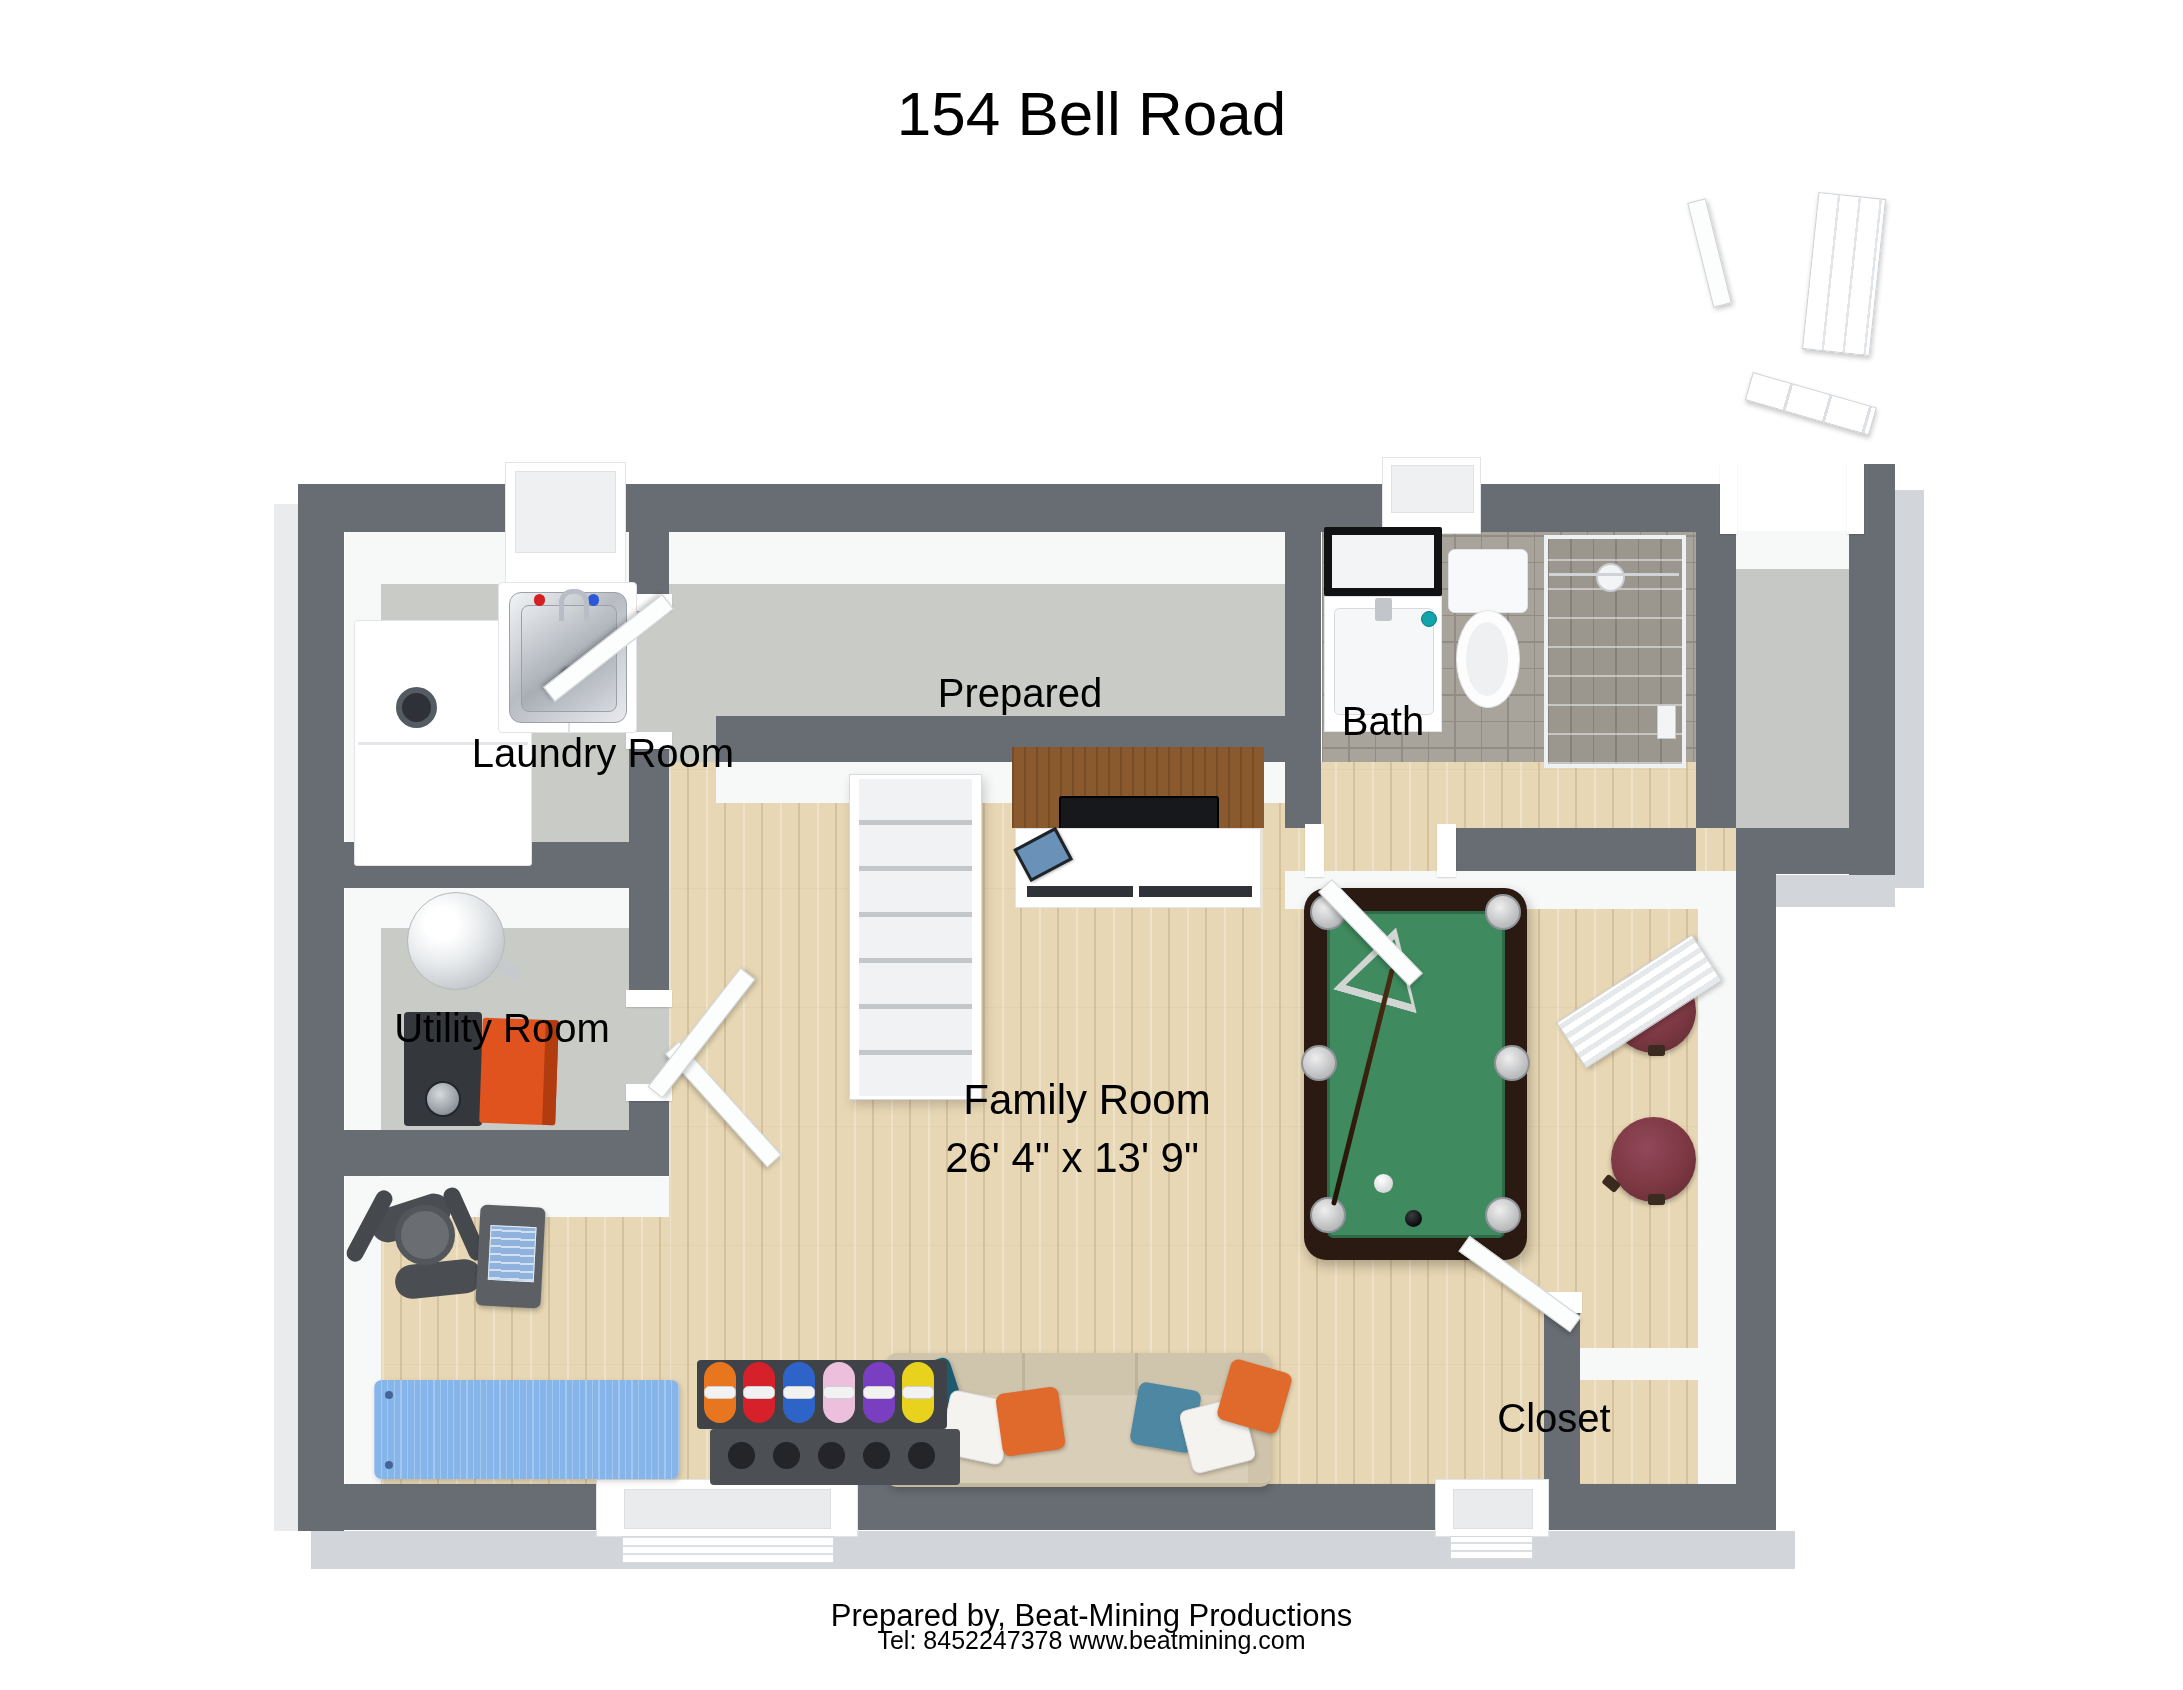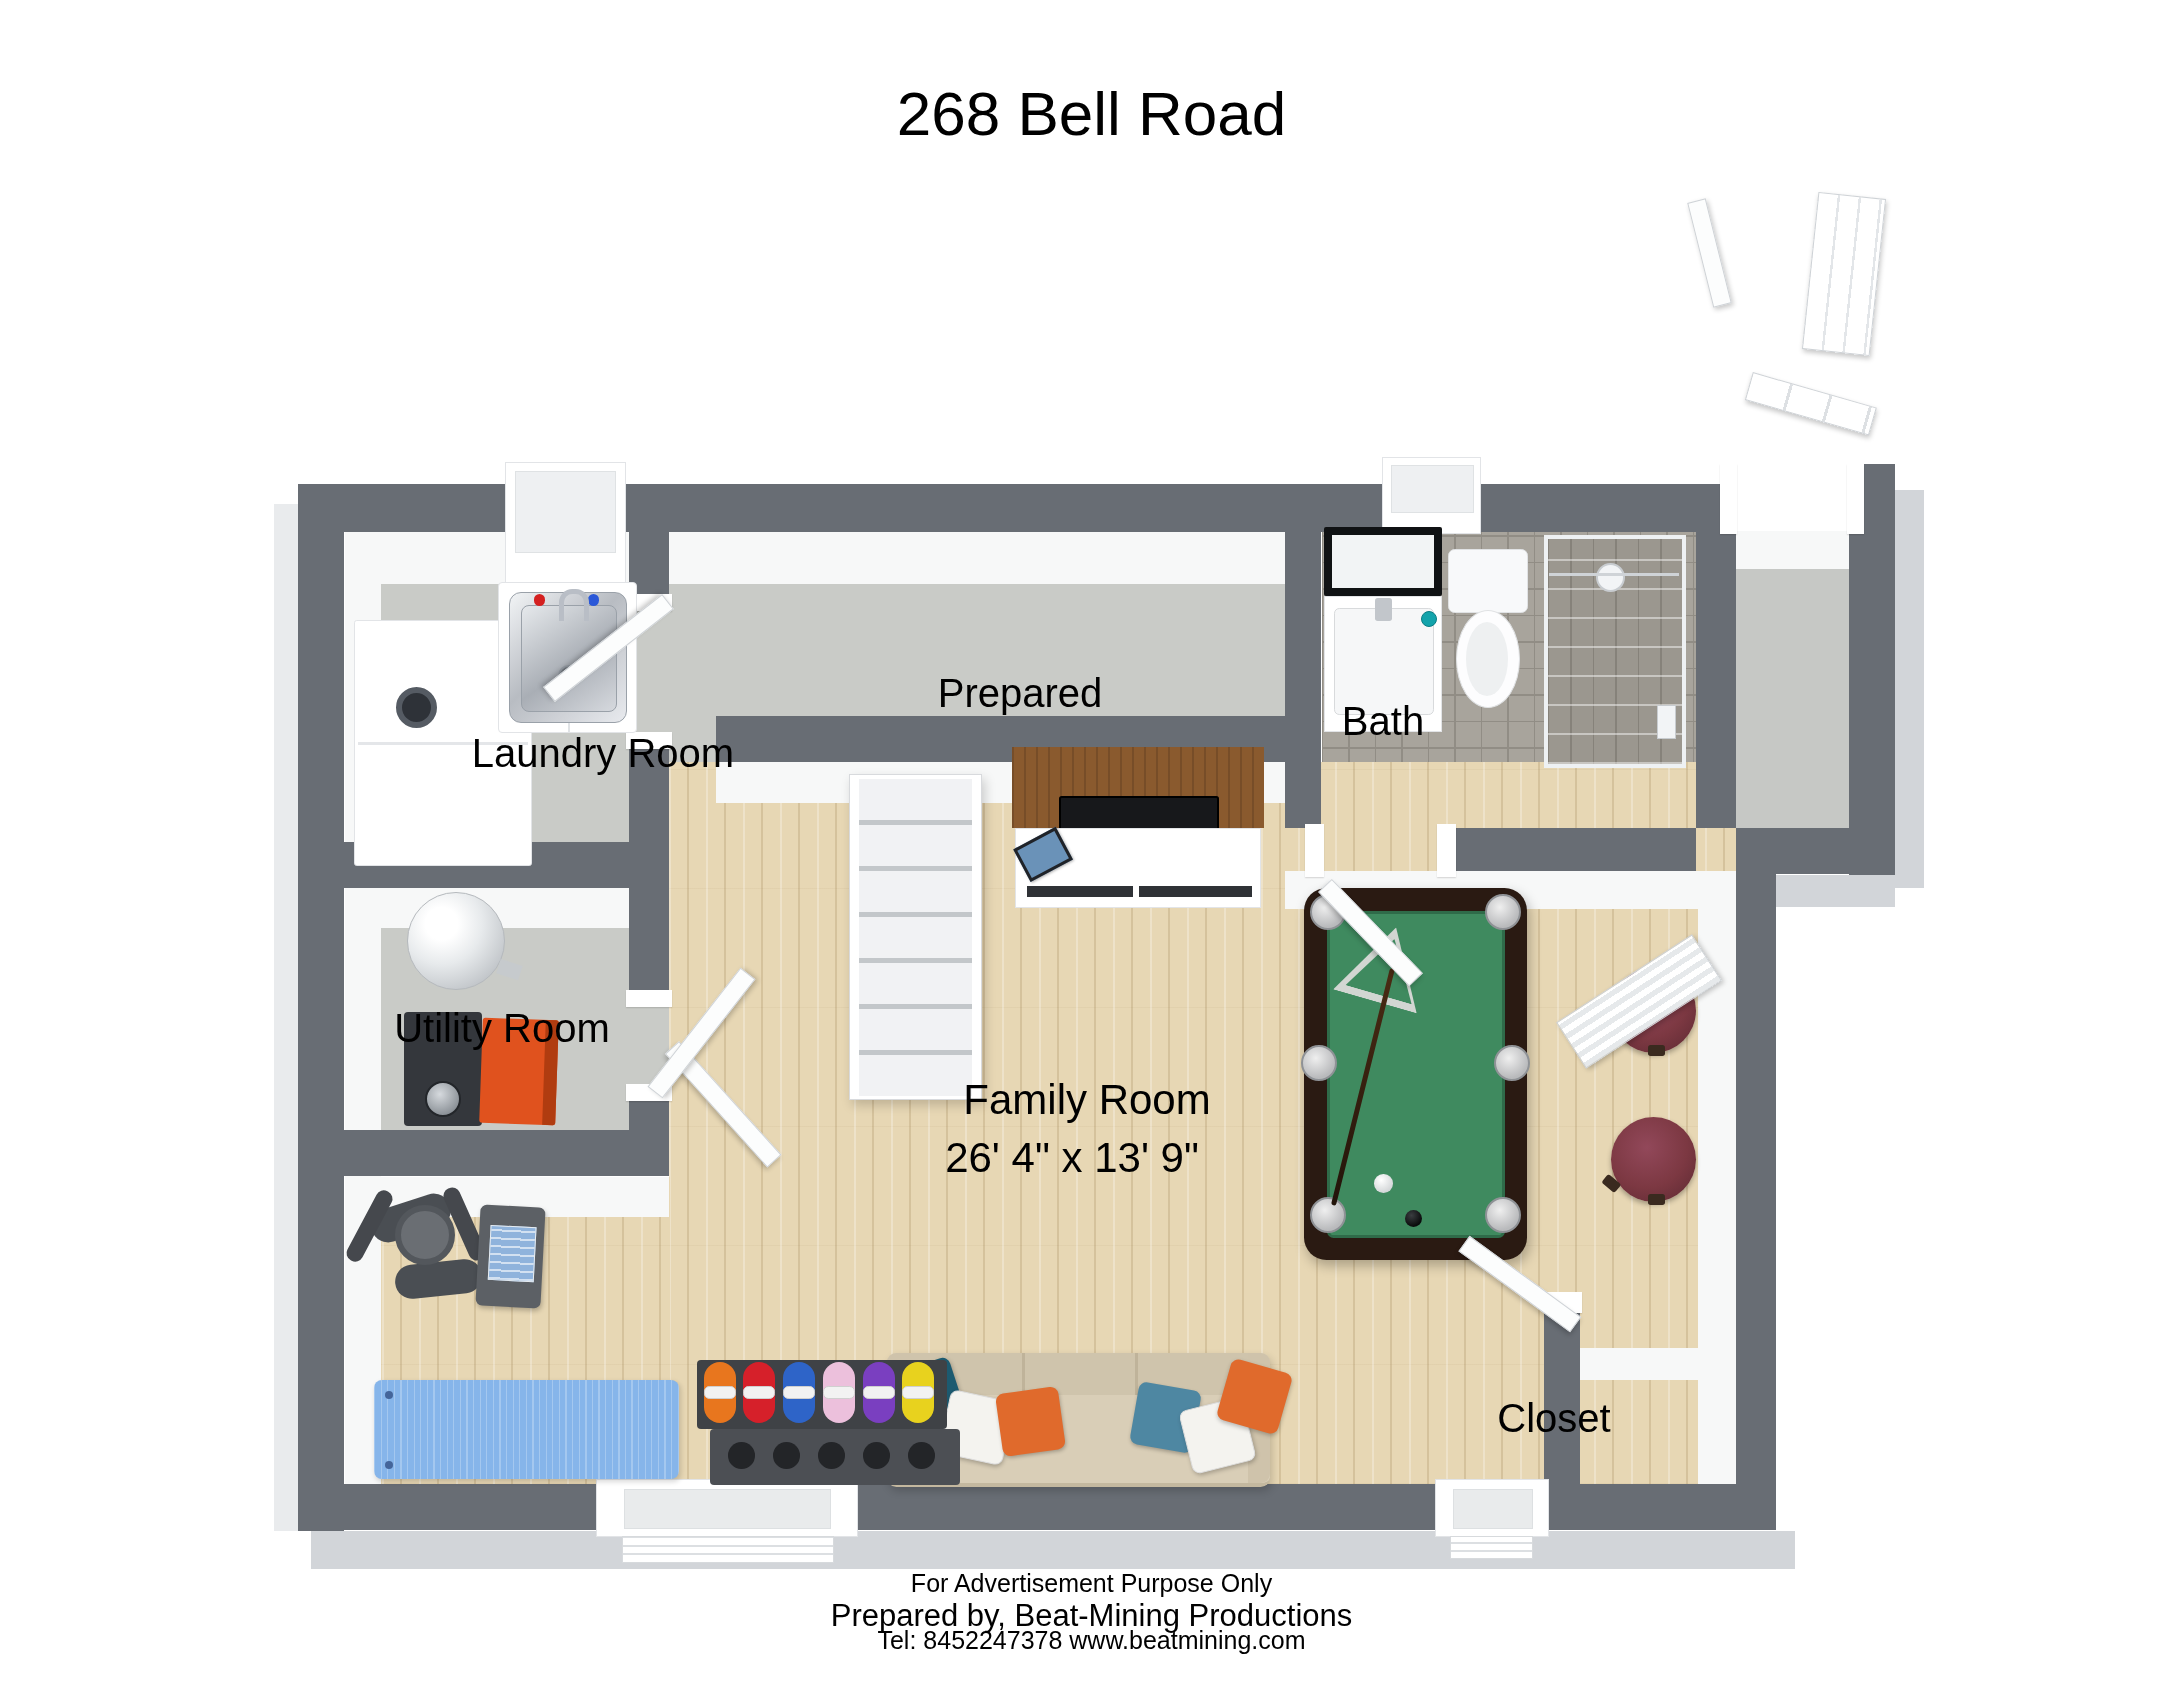--- a/index.html
+++ b/index.html
@@ -34,21 +34,21 @@
          background:radial-gradient(circle at 42% 36%, #92485a, #7c3842 55%, #5e2a33 95%);
          box-shadow:0 2.7px 5.3px rgba(0,0,0,.3);}
   .legnub{position:absolute;width:17px;height:10.6px;background:#3a2a1f;border-radius:2.7px;}
   .tread{height:41px;background:#f1f2f4;border-bottom:5.3px solid #c3c7ca;}
 </style>
 </head>
 <body>
 
 <div id="canvas">
 
-  <div class="headtxt" style="top:78px;font-size:62px;">268 Bell Road</div>
+  <div class="headtxt" style="top:78px;font-size:62px;">154 Bell Road</div>
 
   <div class="base" style="left:311px;top:1531px;width:1484px;height:38px;"></div>
   <div class="base" style="left:1895px;top:490px;width:29px;height:398px;"></div>
   <div class="base" style="left:1756px;top:875px;width:139px;height:32px;"></div>
   <div class="base" style="left:274px;top:504px;width:24px;height:1027px;background:#e9ebed;"></div>
 
   <div class="floor-hard" style="left:345px;top:531px;width:325px;height:356px;"></div>
   <div class="floor-hard" style="left:345px;top:888px;width:325px;height:243px;"></div>
   <div class="floor-hard" style="left:669px;top:531px;width:616px;height:231px;"></div>
   <div class="floor-tile" style="left:1322px;top:531px;width:374px;height:297px;"></div>
@@ -278,18 +278,17 @@
   <div class="door" style="left:1700px;top:199px;width:17px;height:106px;transform:rotate(-14deg);"></div>
 
   <div class="label" style="left:603px;top:753px;">Laundry Room</div>
   <div class="label" style="left:1020px;top:693px;">Prepared</div>
   <div class="label" style="left:1383px;top:721px;">Bath</div>
   <div class="label" style="left:502px;top:1028px;">Utility Room</div>
   <div class="label" style="left:1087px;top:1100px;font-size:42px;">Family Room</div>
   <div class="label" style="left:1072px;top:1158px;font-size:42px;">26' 4" x 13' 9"</div>
   <div class="label" style="left:1554px;top:1418px;">Closet</div>
 
-  <div class="headtxt" style="top:1569px;font-size:25px;">For Advertisement Purpose Only</div>
   <div class="headtxt" style="top:1598px;font-size:31px;">Prepared by, Beat-Mining Productions</div>
   <div class="headtxt" style="top:1626px;font-size:25px;">Tel: 8452247378 www.beatmining.com</div>
 
 </div>
 
 
 </body></html>

